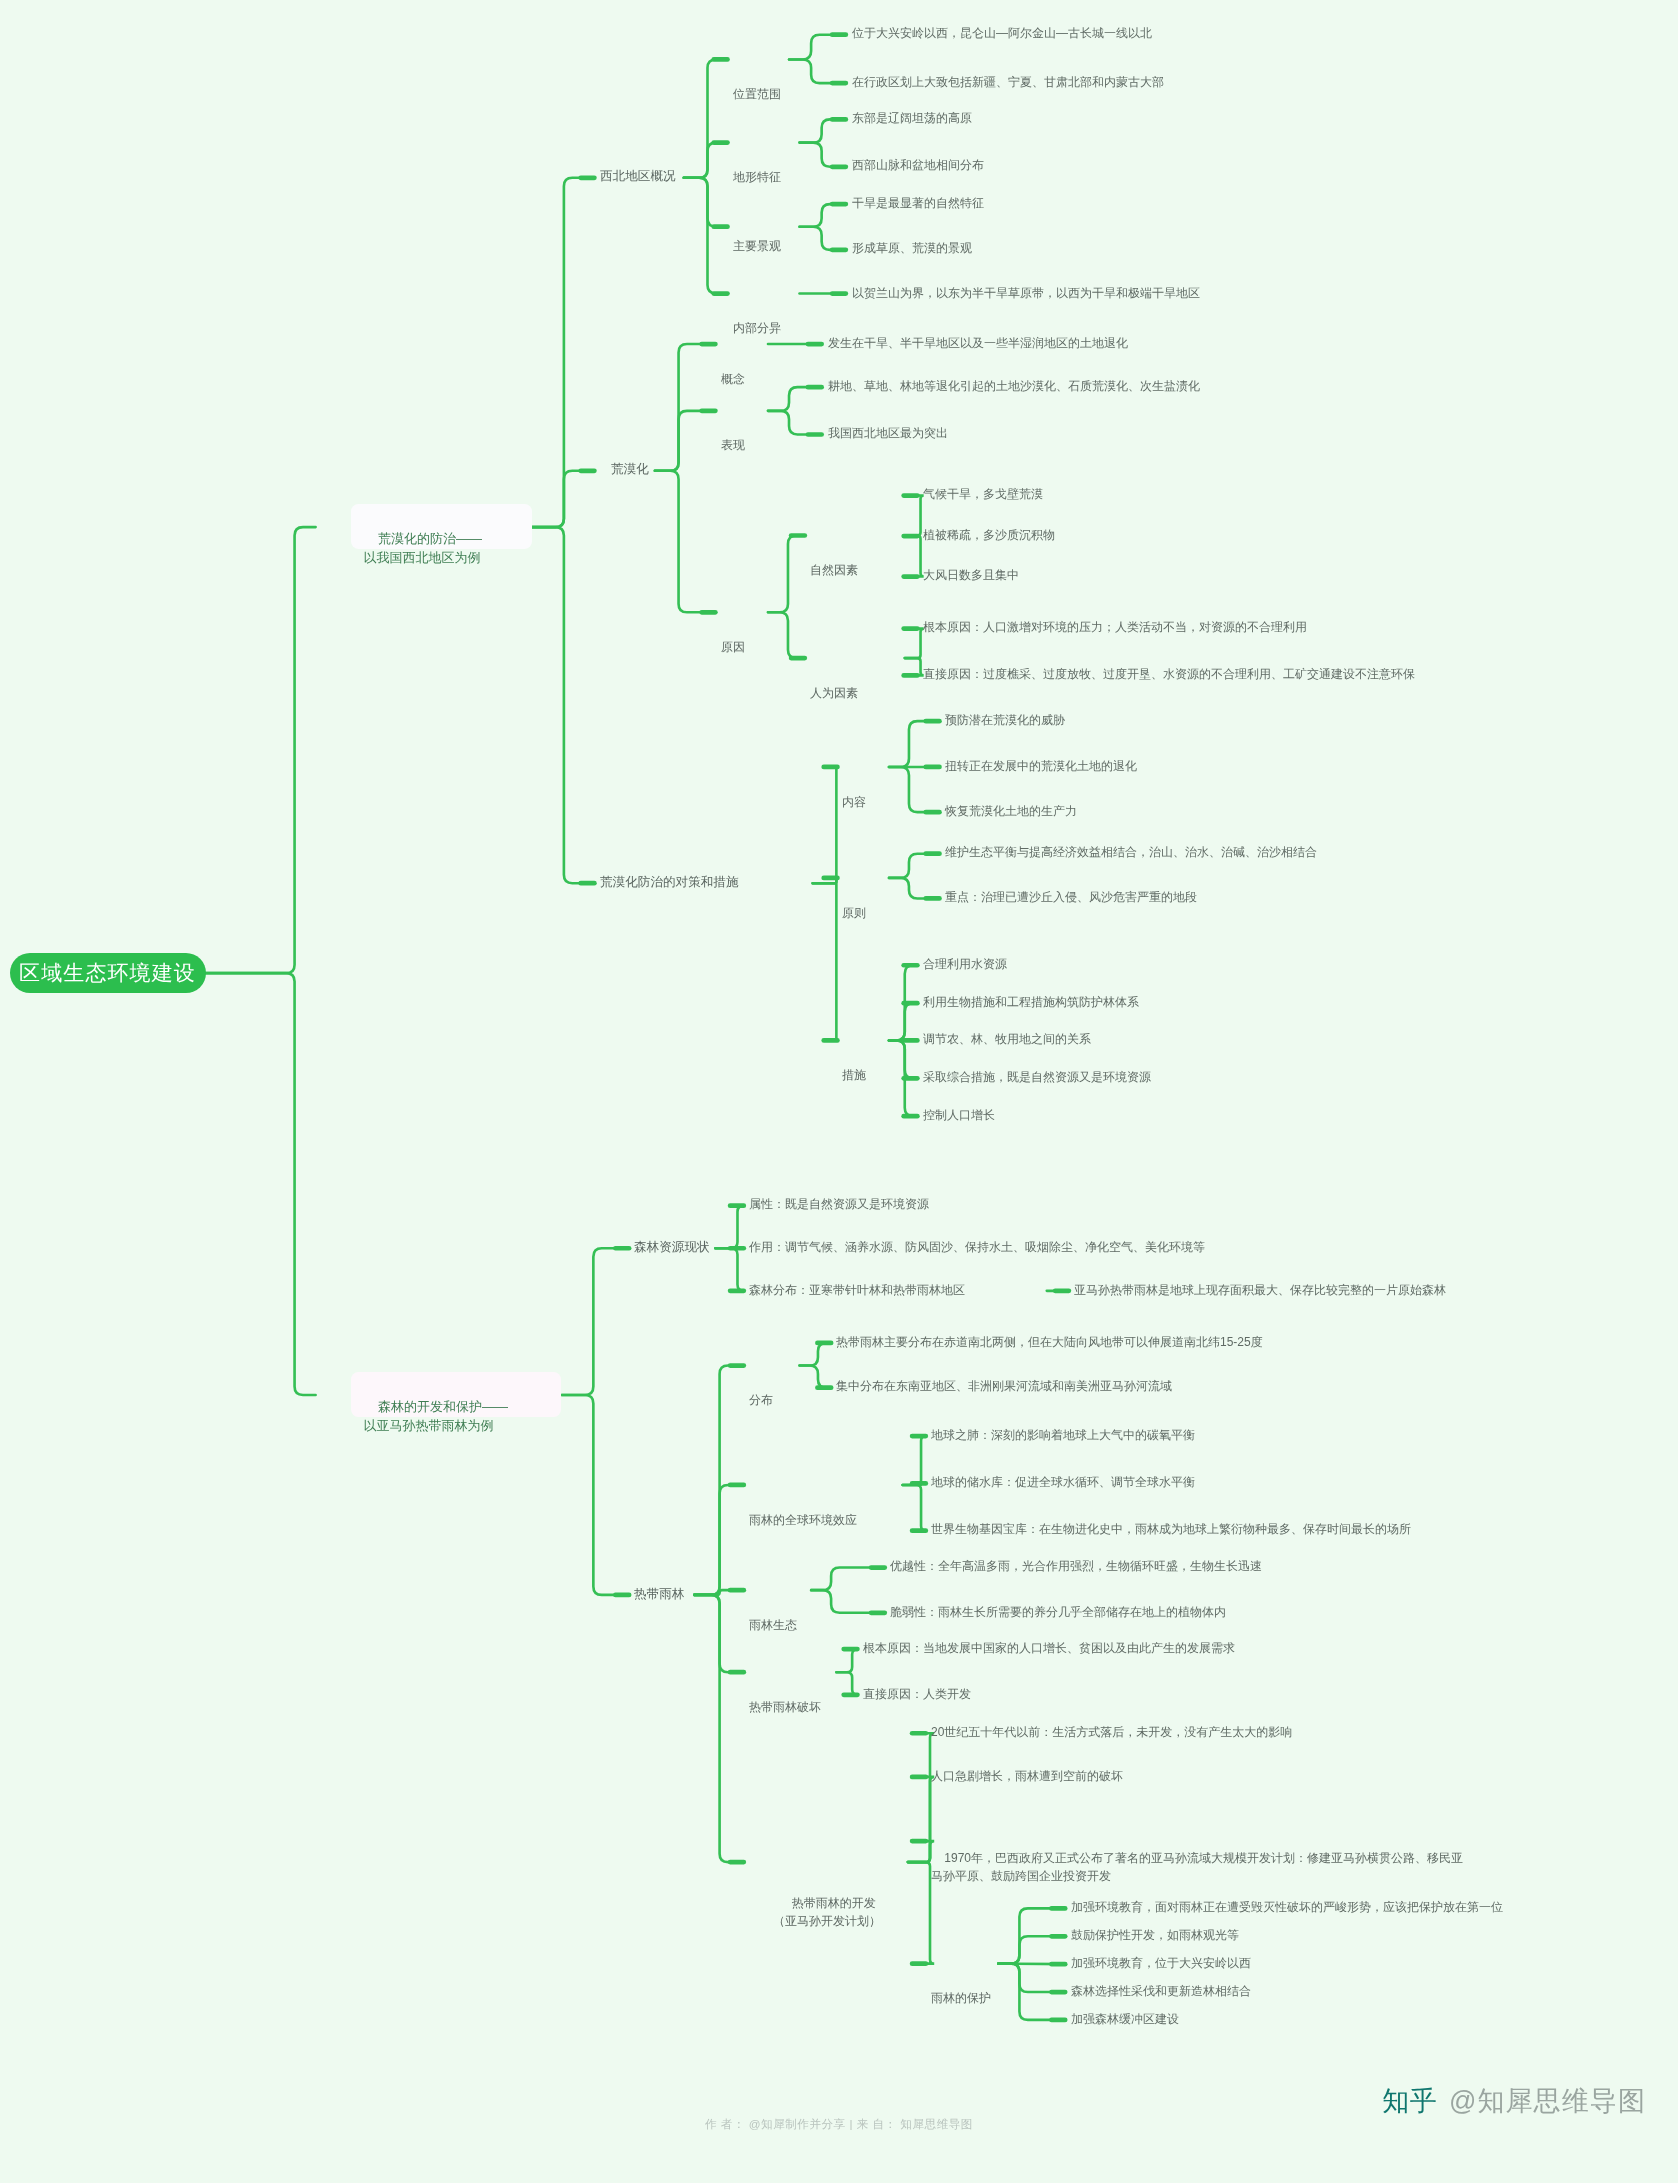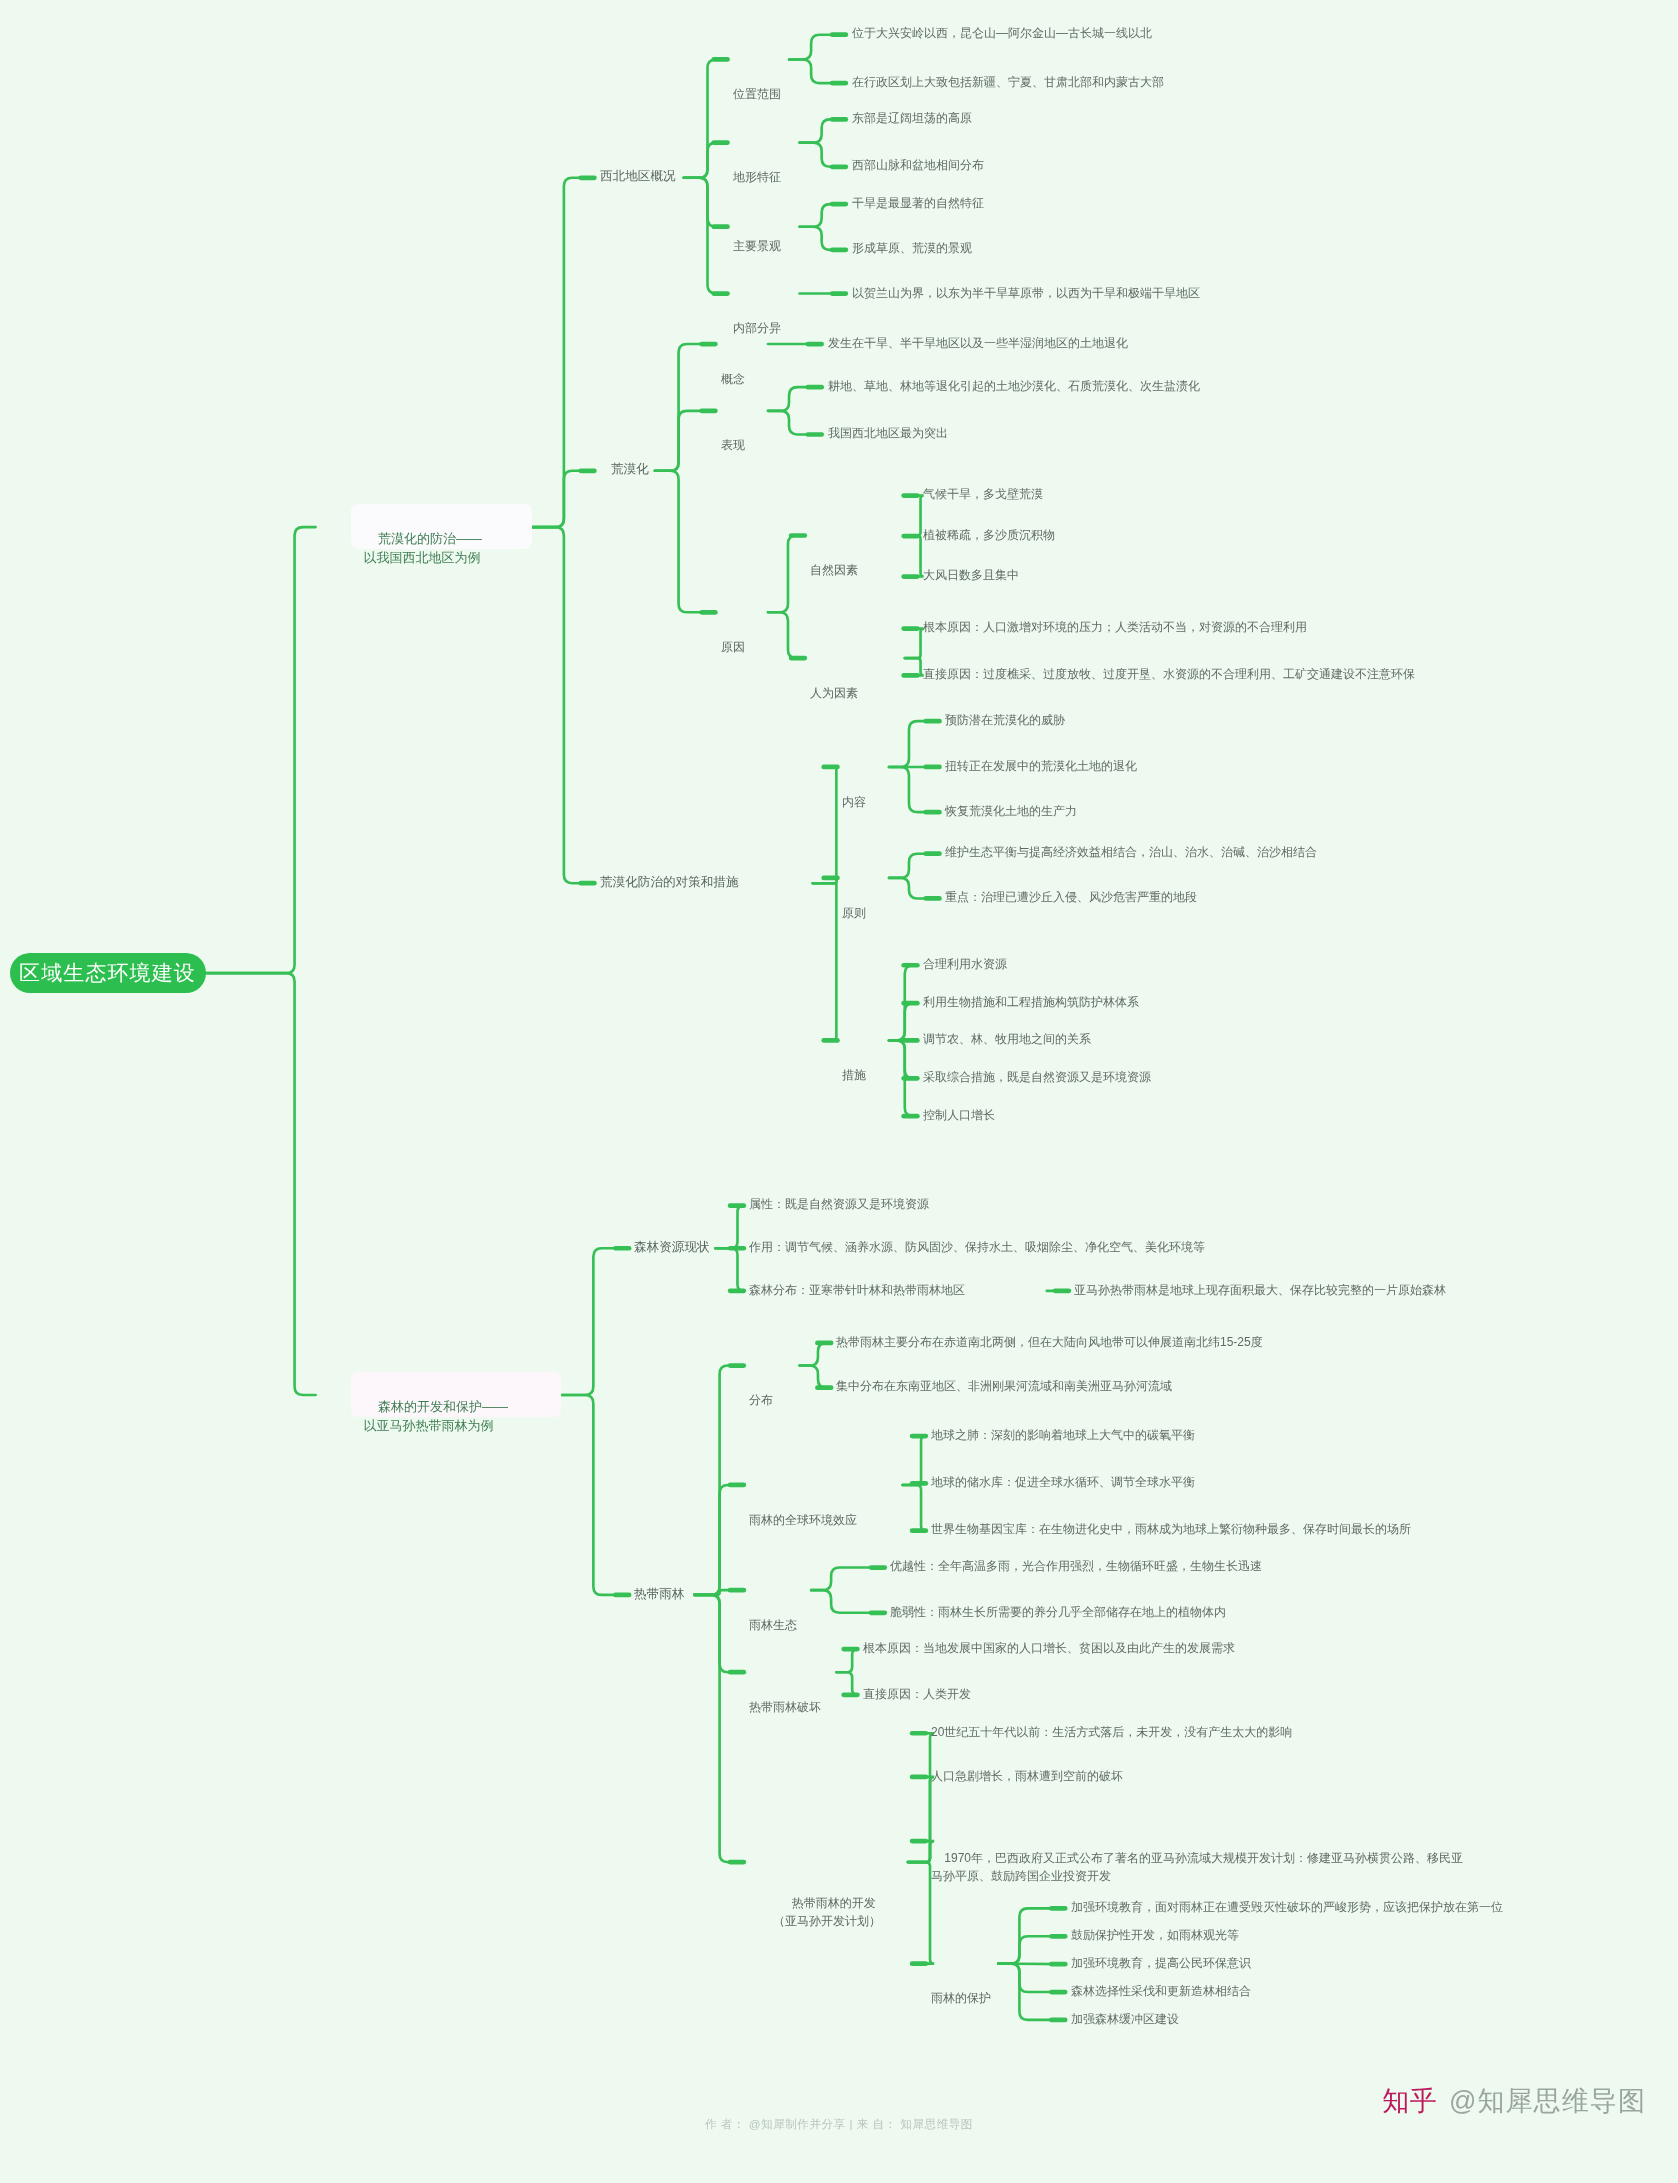--- a/index.html
+++ b/index.html
@@ -60,21 +60,21 @@
     font-size:11.6px;
     color:#b9c4be;
     letter-spacing:0.5px;
   }
   .watermark {
     position:absolute;
     right:32px; top:2083px;
     display:flex; align-items:center; gap:11.6px;
   }
   .wm-logo {
-    font-size:27px; color:#be185d; letter-spacing:0.5px;text-align:right;
+    font-size:27px; color:#0f766e; letter-spacing:0.5px;text-align:right;
   }
   .wm-text { font-size:27px; color:#9aa5a0; letter-spacing:1.1px; }
 </style>
 </head>
 <body>
 
 <div id="canvas">
   <svg id="links" xmlns="http://www.w3.org/2000/svg" viewBox="0 0 3190 4150" width="1678" height="2183">
       <path d="M390,1850 H544 Q560,1850 560,1834 V1018 Q560,1002 576,1002 H600" stroke="#35bf55" stroke-width="5" fill="none" stroke-linecap="round"></path>
       <path d="M390,1850 H544 Q560,1850 560,1866 V2636 Q560,2652 576,2652 H600" stroke="#35bf55" stroke-width="5" fill="none" stroke-linecap="round"></path>
@@ -448,21 +448,21 @@
   <div class="node lvl3" style="left:931px; top:1954px; height:18px;">
     <span class="txt">雨林的保护</span>
   </div>
   <div class="node leaf" style="left:1071px; top:1899px; height:17px;">
     <span class="txt">加强环境教育，面对雨林正在遭受毁灭性破坏的严峻形势，应该把保护放在第一位</span>
   </div>
   <div class="node leaf" style="left:1071px; top:1927px; height:17px;">
     <span class="txt">鼓励保护性开发，如雨林观光等</span>
   </div>
   <div class="node leaf" style="left:1071px; top:1955px; height:17px;">
-    <span class="txt">加强环境教育，提高公民环保意识</span>
+    <span class="txt">加强环境教育，位于大兴安岭以西</span>
   </div>
   <div class="node leaf" style="left:1071px; top:1983px; height:17px;">
     <span class="txt">森林选择性采伐和更新造林相结合</span>
   </div>
   <div class="node leaf" style="left:1071px; top:2011px; height:17px;">
     <span class="txt">加强森林缓冲区建设</span>
   </div>
 
   <div class="footer-credit">作 者： @知犀制作并分享  |  来 自： 知犀思维导图</div>
   <div class="watermark">

